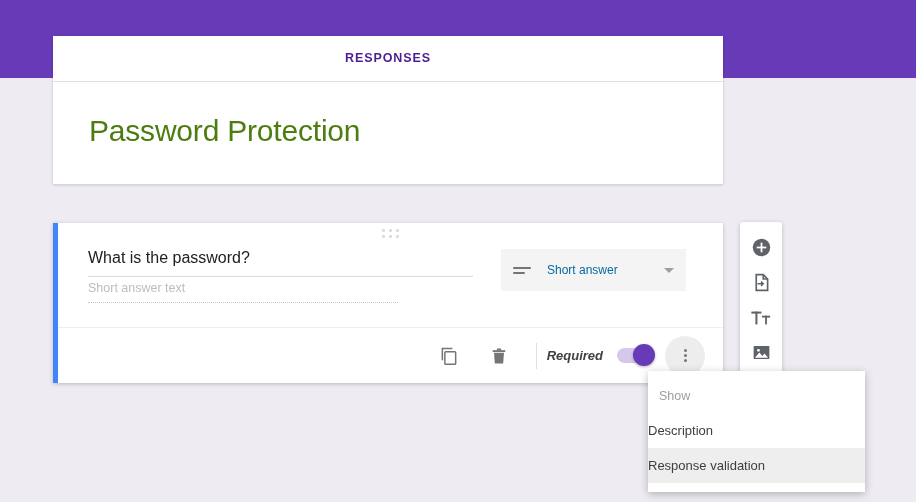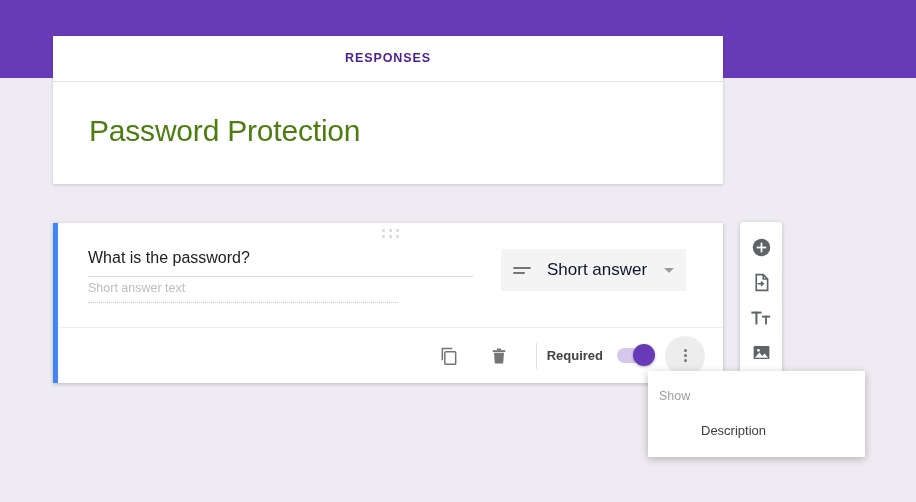--- a/index.html
+++ b/index.html
@@ -159,22 +159,22 @@
     display: block;
     height: 2px;
     background: #757575;
     border-radius: 1px;
     margin-bottom: 3px;
   }
   #type-icon i:nth-child(1) { width: 18px; }
   #type-icon i:nth-child(2) { width: 12px; margin-bottom: 0; }
   #type-label {
     flex: 1;
-    font-size: 17px;
-    color: #0f172a;
+    font-size: 12px;
+    color: #0369a1;
   }
   #type-caret {
     width: 0; height: 0;
     border-left: 5px solid transparent;
     border-right: 5px solid transparent;
     border-top: 5px solid #9E9E9E;
   }
 
   
   #question-footer {
@@ -201,20 +201,21 @@
     width: 1px;
     height: 26px;
     background: #E0E0E0;
     margin: 0 10px 0 12px;
   }
   #required-label {
     font-size: 13px;
     color: #424242;
     margin-right: 14px;
     font-weight: bold;
+    font-style: italic;
   }
   #required-toggle {
     position: relative;
     width: 36px;
     height: 15px;
     border-radius: 8px;
     background: #D6C8EC;
     cursor: pointer;
     margin-right: 6px;
   }
@@ -283,21 +284,20 @@
   #menu-header {
     font-size: 12.5px;
     color: #9E9E9E;
     padding: 10px 0 10px 11px;
   }
   .menu-item {
     font-size: 13px;
     color: #3C4043;
     height: 35px;
     line-height: 35px;
-    padding-left: 53px;
     cursor: pointer;
     white-space: nowrap;
   }
   .menu-item.highlighted { background: #EEEEEE; }
 </style>
 </head>
 <body>
 
 <div id="purple-band"></div>
 
@@ -411,13 +411,14 @@
       <circle cx="8.5" cy="9.5" r="1.6" fill="#FFFFFF"></circle>
       <path d="M4.5 18l5-6 3.5 4 2.5-3 4 5z" fill="#FFFFFF"></path>
     </svg>
   </div>
 
 </div>
 
 <div id="show-menu">
   <div id="menu-header">Show</div>
   <div class="menu-item">Description</div>
+  <div class="menu-item highlighted">Response validation</div>
 </div>
 
 </body></html>

